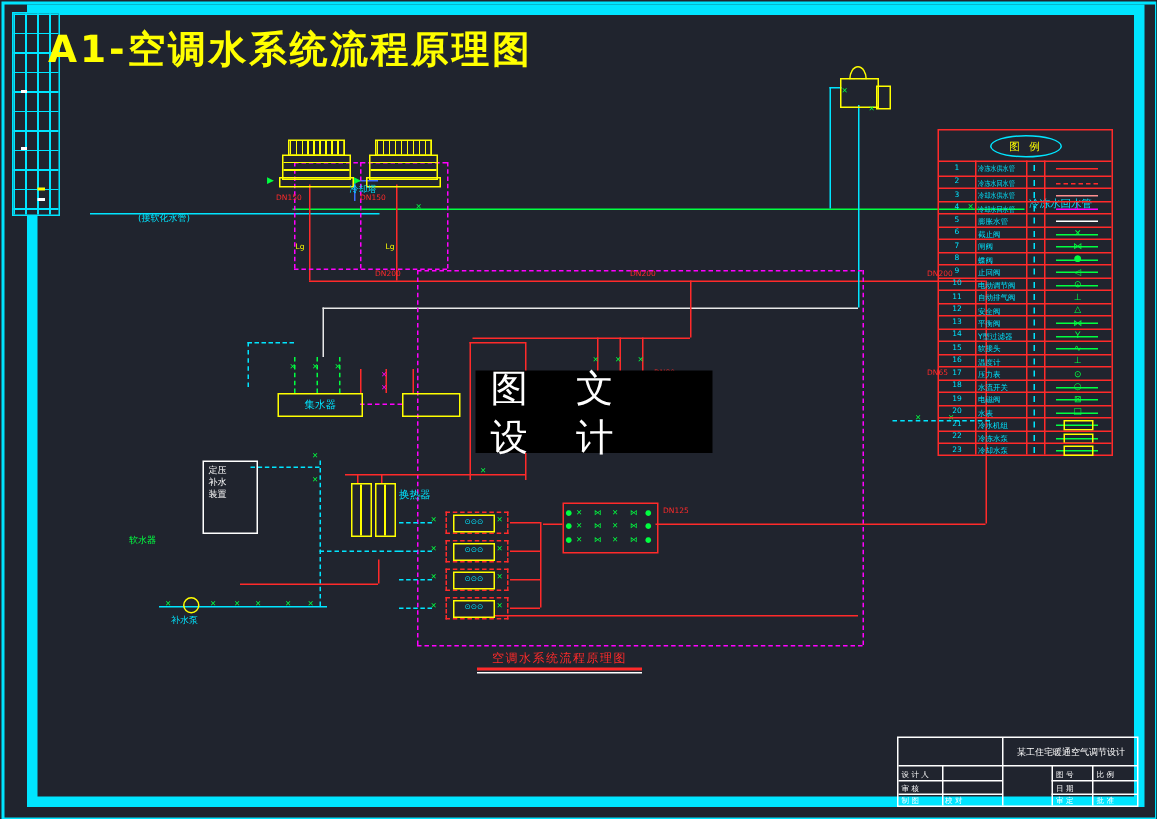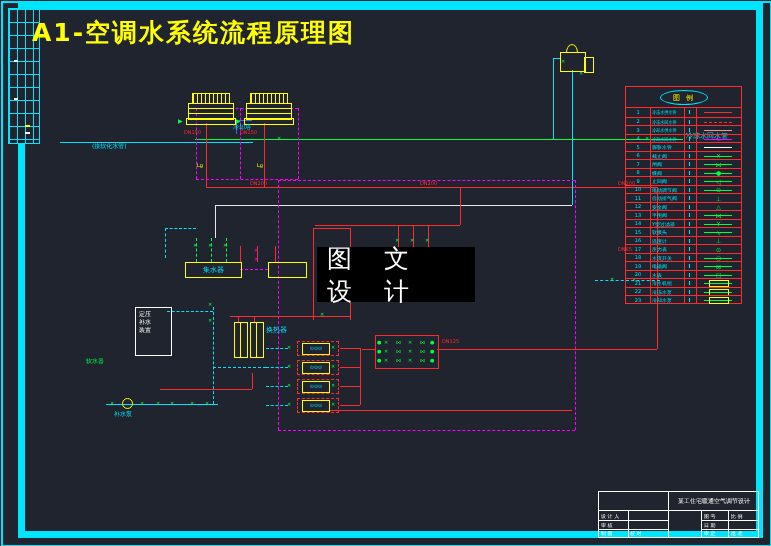--- a/index.html
+++ b/index.html
@@ -260,20 +260,25 @@
       <div class="ann" style="left: 420px; top: 181px; color: rgb(255, 42, 42); font-size: 5px;">DN200</div>
       <div class="ann" style="left: 618px; top: 181px; color: rgb(255, 42, 42); font-size: 5px;">DN200</div>
       <div class="ann" style="left: 436px; top: 247px; color: rgb(255, 42, 42); font-size: 5px;">DN80</div>
       <div class="ann" style="left: 618px; top: 247px; color: rgb(255, 42, 42); font-size: 5px;">DN65</div>
       <div class="ann" style="left: 330px; top: 291px; color: rgb(255, 42, 42); font-size: 5px;">DN100</div>
       <div class="ann" style="left: 442px; top: 339px; color: rgb(255, 42, 42); font-size: 5px;">DN125</div>
     </div>
 
   <div class="watermark">图 文 设 计</div>
 
+  <div class="caption-wrap">
+    <div class="caption">空调水系统流程原理图</div>
+    <div class="cap-line1"></div>
+    <div class="cap-line2"></div>
+  </div>
 
   <div class="legend">
     <div class="leg-head">
       <div class="leg-ellipse">图 例</div>
     </div>
     <div id="legend-rows">
     <div class="leg-row">
       <div class="leg-no">1</div>
       <div class="leg-name" style="transform:scale(0.82,1)">冷冻水供水管</div>
       <div class="leg-tick"></div>

